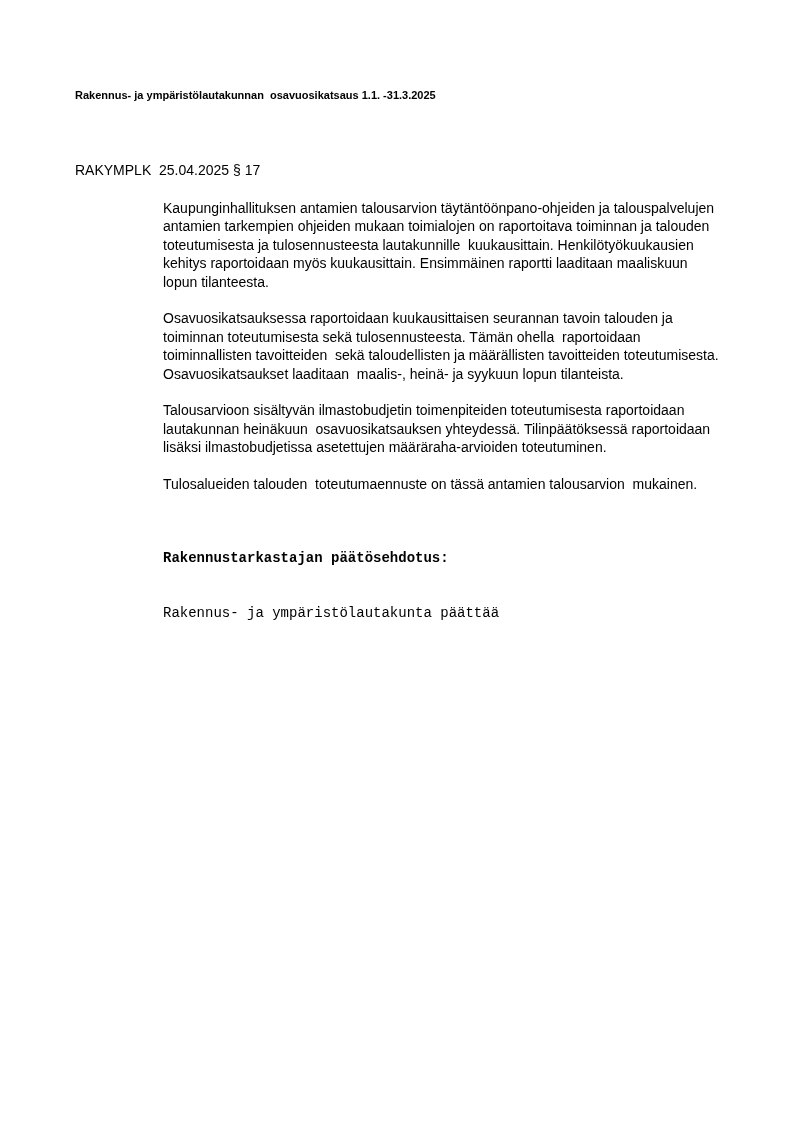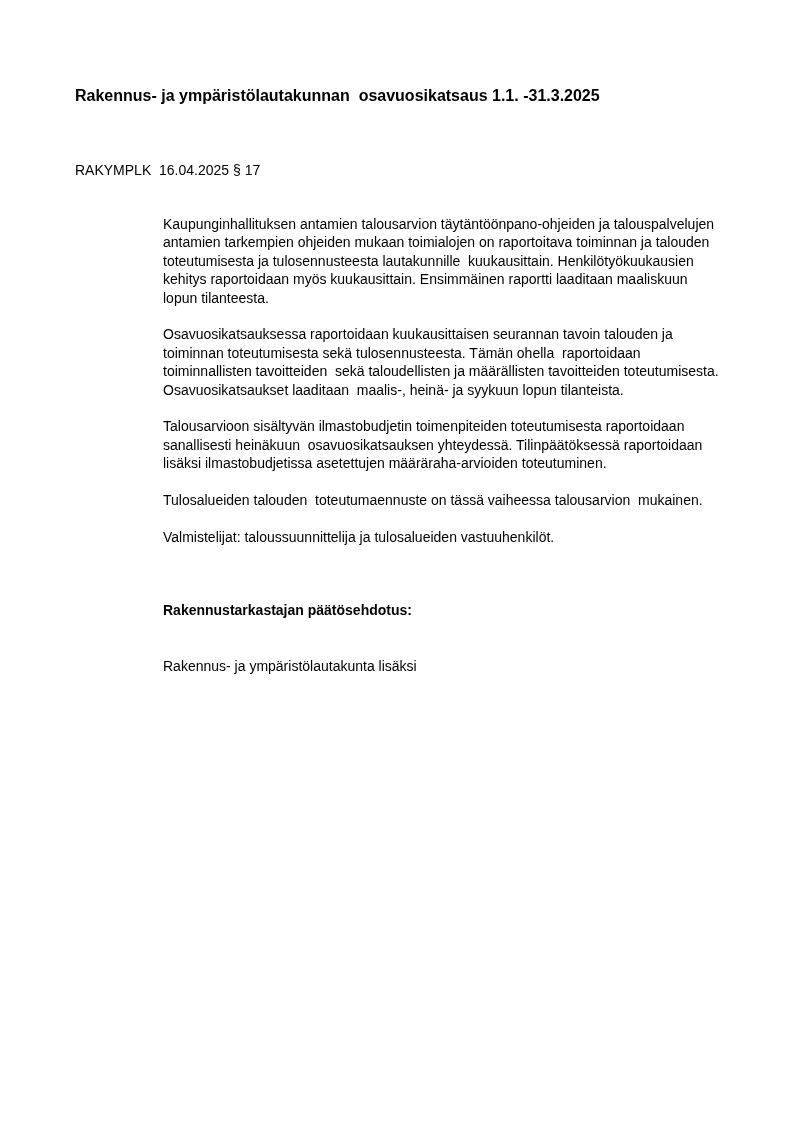--- a/index.html
+++ b/index.html
@@ -21,21 +21,21 @@
     width: 794px;
     height: 1122px;
     background: #ffffff;
     overflow: hidden;
   }
   .doc-title {
     position: absolute;
     left: 75px;
     top: 86px;
     font-weight: bold;
-    font-size: 16px;
+    font-size: 11px;
     line-height: 19px;
     white-space: pre-wrap;
   }
   .ref-block {
     position: absolute;
     left: 75px;
     top: 122px;
     line-height: 19.5px;
     white-space: pre-wrap;
   }
@@ -43,51 +43,51 @@
     position: absolute;
     left: 163px;
     top: 199px;
     width: 560px;
   }
   .para {
     margin: 18.4px 0 0 0;
     white-space: pre-wrap;
   }
   .para:first-child {
-    margin-top: 16px;
+    margin-top: 0;
   }
   .section {
     margin-top: 18.4px;
     white-space: pre-wrap;
+    font-family: Liberation Mono, monospace;
   }
   .section-heading {
     font-weight: bold;
   }
 </style>
 </head>
 <body>
 
 <div class="page">
 
   <div class="doc-title">Rakennus- ja ympäristölautakunnan  osavuosikatsaus 1.1. -31.3.2025</div>
 
   <div class="ref-block">
-    <div>RAKYMPLK  16.04.2025 § 17</div>
+    <div>RAKYMPLK  25.04.2025 § 17</div>
   </div>
 
   <div class="body-block">
 
     <p class="para">Kaupunginhallituksen antamien talousarvion täytäntöönpano-ohjeiden ja talouspalvelujen antamien tarkempien ohjeiden mukaan toimialojen on raportoitava toiminnan ja talouden toteutumisesta ja tulosennusteesta lautakunnille  kuukausittain. Henkilötyökuukausien  kehitys raportoidaan myös kuukausittain. Ensimmäinen raportti laaditaan maaliskuun lopun tilanteesta.</p>
     <p class="para">Osavuosikatsauksessa raportoidaan kuukausittaisen seurannan tavoin talouden ja toiminnan toteutumisesta sekä tulosennusteesta. Tämän ohella  raportoidaan toiminnallisten tavoitteiden  sekä taloudellisten ja määrällisten tavoitteiden toteutumisesta. Osavuosikatsaukset laaditaan  maalis-, heinä- ja syykuun lopun tilanteista.</p>
-    <p class="para">Talousarvioon sisältyvän ilmastobudjetin toimenpiteiden toteutumisesta raportoidaan sanallisesti heinäkuun  osavuosikatsauksen yhteydessä. Tilinpäätöksessä raportoidaan lisäksi ilmastobudjetissa asetettujen määräraha-arvioiden toteutuminen.</p>
-    <p class="para">Tulosalueiden talouden  toteutumaennuste on tässä vaiheessa talousarvion  mukainen.</p>
-    <p class="para">Valmistelijat: taloussuunnittelija ja tulosalueiden vastuuhenkilöt.</p>
+    <p class="para">Talousarvioon sisältyvän ilmastobudjetin toimenpiteiden toteutumisesta raportoidaan lautakunnan heinäkuun  osavuosikatsauksen yhteydessä. Tilinpäätöksessä raportoidaan lisäksi ilmastobudjetissa asetettujen määräraha-arvioiden toteutuminen.</p>
+    <p class="para">Tulosalueiden talouden  toteutumaennuste on tässä antamien talousarvion  mukainen.</p>
 
     <div class="section">
       <div class="section-heading">Rakennustarkastajan päätösehdotus:</div>
-      <div>Rakennus- ja ympäristölautakunta lisäksi</div>
+      <div>Rakennus- ja ympäristölautakunta päättää</div>
     </div>
 
 
 
   </div>
 
 </div>
 
 </body></html>

